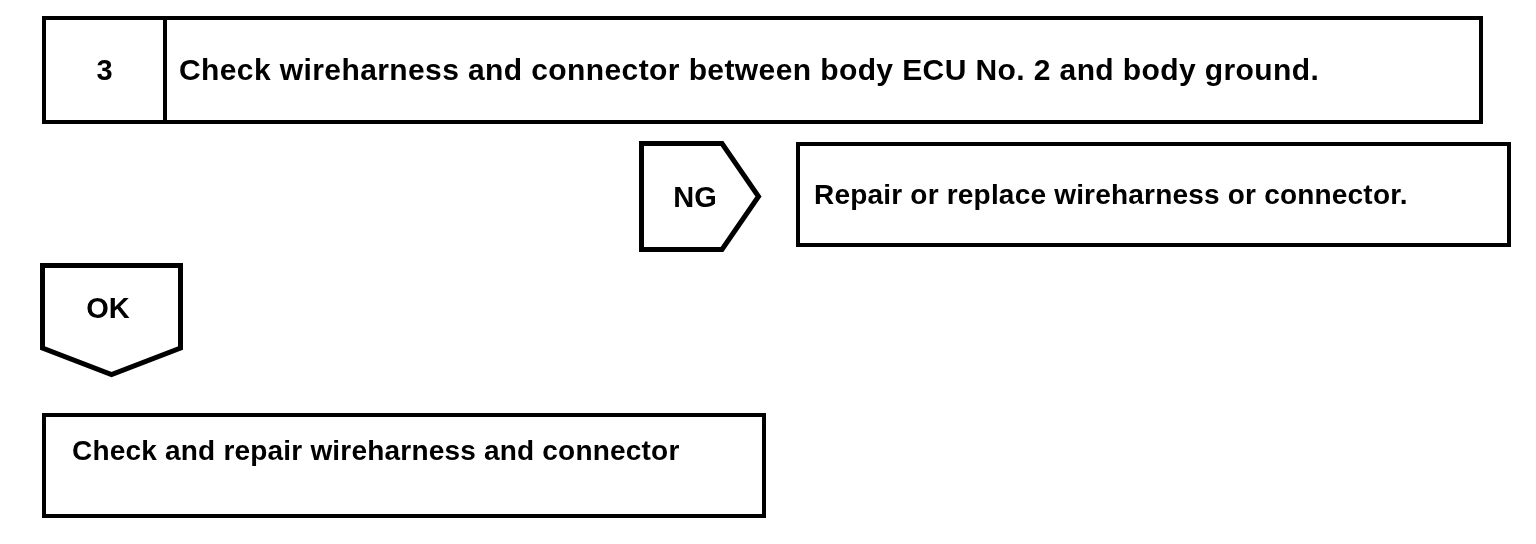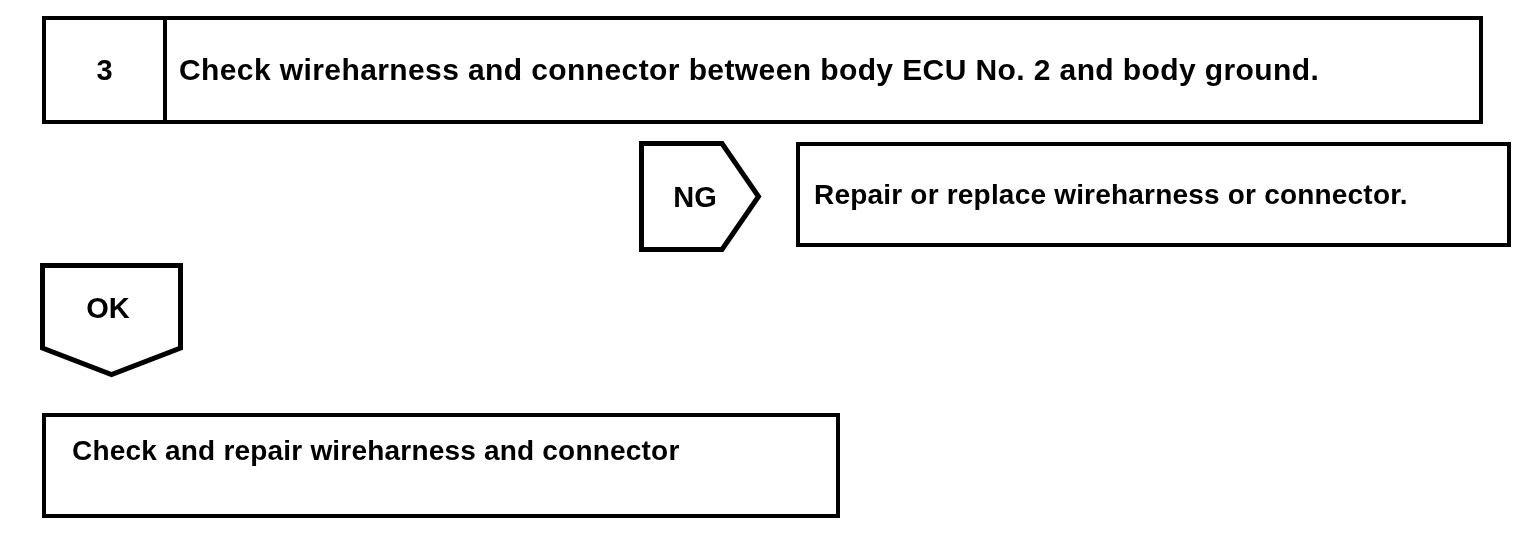--- a/index.html
+++ b/index.html
@@ -75,21 +75,21 @@
     white-space: nowrap;
     margin-left: 28px;
   }
   .ok-shape {
     left: 39px;
     top: 262px;
   }
   .result-box {
     left: 42px;
     top: 413px;
-    width: 798px;
+    width: 724px;
     height: 105px;
     padding: 18px 8px 0 26px;
     font-size: 28px;
     line-height: 31px;
     letter-spacing: 0.2px;
     white-space: nowrap;
   }
 </style>
 </head>
 <body>

